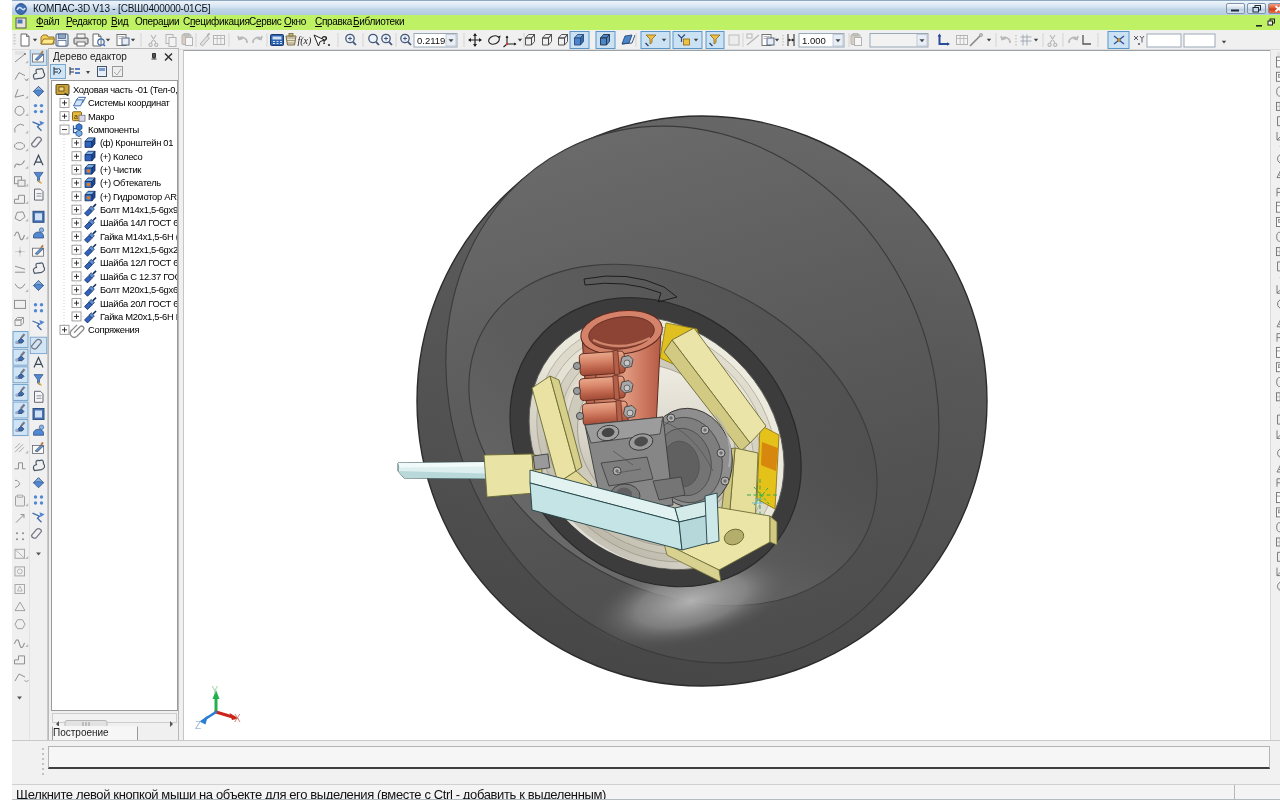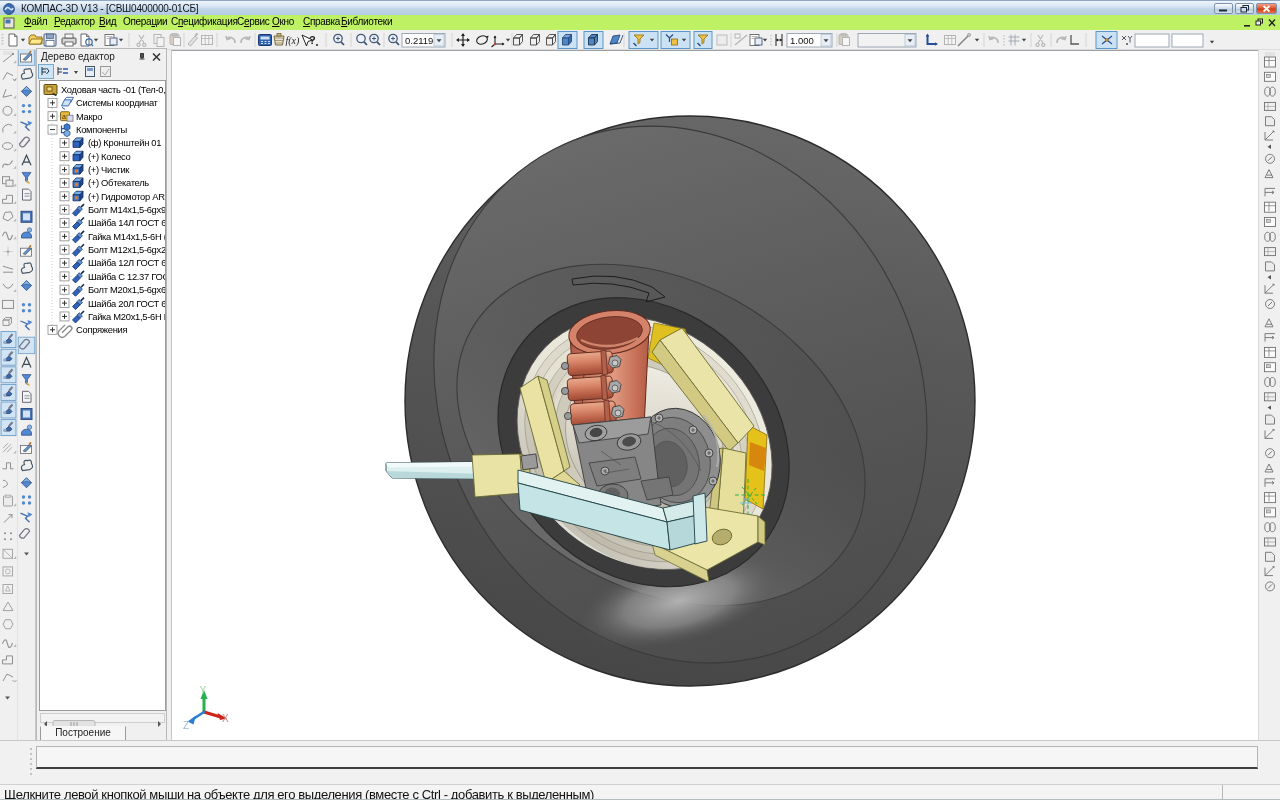--- a/index.html
+++ b/index.html
@@ -1,37 +1,37 @@
 <!DOCTYPE html>
 <html><head><meta charset="utf-8">
 <style>
 *{margin:0;padding:0;box-sizing:border-box}
 html,body{width:1280px;height:800px;overflow:hidden;font-family:"Liberation Sans",sans-serif}
-#root{position:absolute;left:0;top:0;width:1044px;height:800px;background:#f0f0f0}
+#root{position:absolute;left:12px;top:0;width:1044px;height:800px;background:#f0f0f0}
 .abs{position:absolute}
 
 #title{left:0;top:0;width:1280px;height:15px;background:linear-gradient(#eef5fc 0%,#d7e5f2 40%,#bfd4e7 60%,#b3cbe2 100%);border-top:1px solid #8fa8c0}
 #title .txt{position:absolute;left:21px;top:1.5px;font-size:10px;letter-spacing:-0.2px;color:#10141c}
 .wbtn{position:absolute;top:2px;height:11px;width:20px;border:1px solid #7e92a8;border-radius:2px;background:linear-gradient(#fdfeff,#cfdceb 50%,#b6c9dd 55%,#d6e3f0)}
 .wbtn.close{background:linear-gradient(#f49c82,#e25a31 45%,#cf3a12 55%,#e8724d)}
 
 #menu{left:0;top:15px;width:1280px;height:15px;background:#bef264;font-size:10px;letter-spacing:-0.3px;color:#000}
 #menu span.m{position:absolute;top:1px}
 #menu u{text-decoration:underline}
 
 #tbar{left:0;top:30px;width:1280px;height:20px;background:#eab308}
 
 #lstrip{left:0;top:50px;width:36px;height:690px;background:#f0f0f0}
 
 #tpanel{left:36px;top:48px;width:131px;height:694px;background:#f0f0f0;border:1px solid #b8b8b8}
 #thead{position:absolute;left:4px;top:2px;width:127px;height:13px;font-size:10px;color:#222}
 #ttool{position:absolute;left:1px;top:15px;width:127px;height:15px}
 #tlist{position:absolute;left:2px;top:31px;width:127px;height:631px;background:#fff;border:1px solid #9a9a9a;overflow:hidden}
 #tscroll{position:absolute;left:3px;top:664px;width:125px;height:10px;background:#f2f2f2;border:1px solid #cdcdcd}
-#ttab{position:absolute;left:3px;top:677px;width:86px;height:15px;background:#f6f6f6;border:1px solid #9a9a9a;border-top:1px solid #f6f6f6;font-size:10px;color:#222;text-align:center}
+#ttab{position:absolute;left:3px;top:677px;width:86px;height:15px;background:#f6f6f6;border:1px solid #9a9a9a;border-top:1px solid #f6f6f6;font-size:10px;color:#222;}
 
 #vp{left:171px;top:50px;width:1087px;height:690px;background:#fff;border-top:1px solid #9aa0a6;border-left:1px solid #c6c6c6}
 
 #rstrip{left:1258px;top:50px;width:22px;height:690px;background:#f0f0f0;border-left:1px solid #d9d9d9}
 
 #pbar{left:0;top:740px;width:1280px;height:44px;background:#f1f1f1;border-top:1px solid #c9c9c9}
 #pfield{position:absolute;left:36px;top:5px;width:1222px;height:23px;background:#f6f6f6;border:1px solid #b4b4b4;border-bottom:2px solid #3f3f3f}
 
 #sbar{left:0;top:784px;width:1280px;height:16px;background:#f4f4f4;border-top:1px solid #d0d0d0;font-size:13px;letter-spacing:-0.38px;color:#111}
 #sbar span{position:absolute;left:4px;top:2px}

